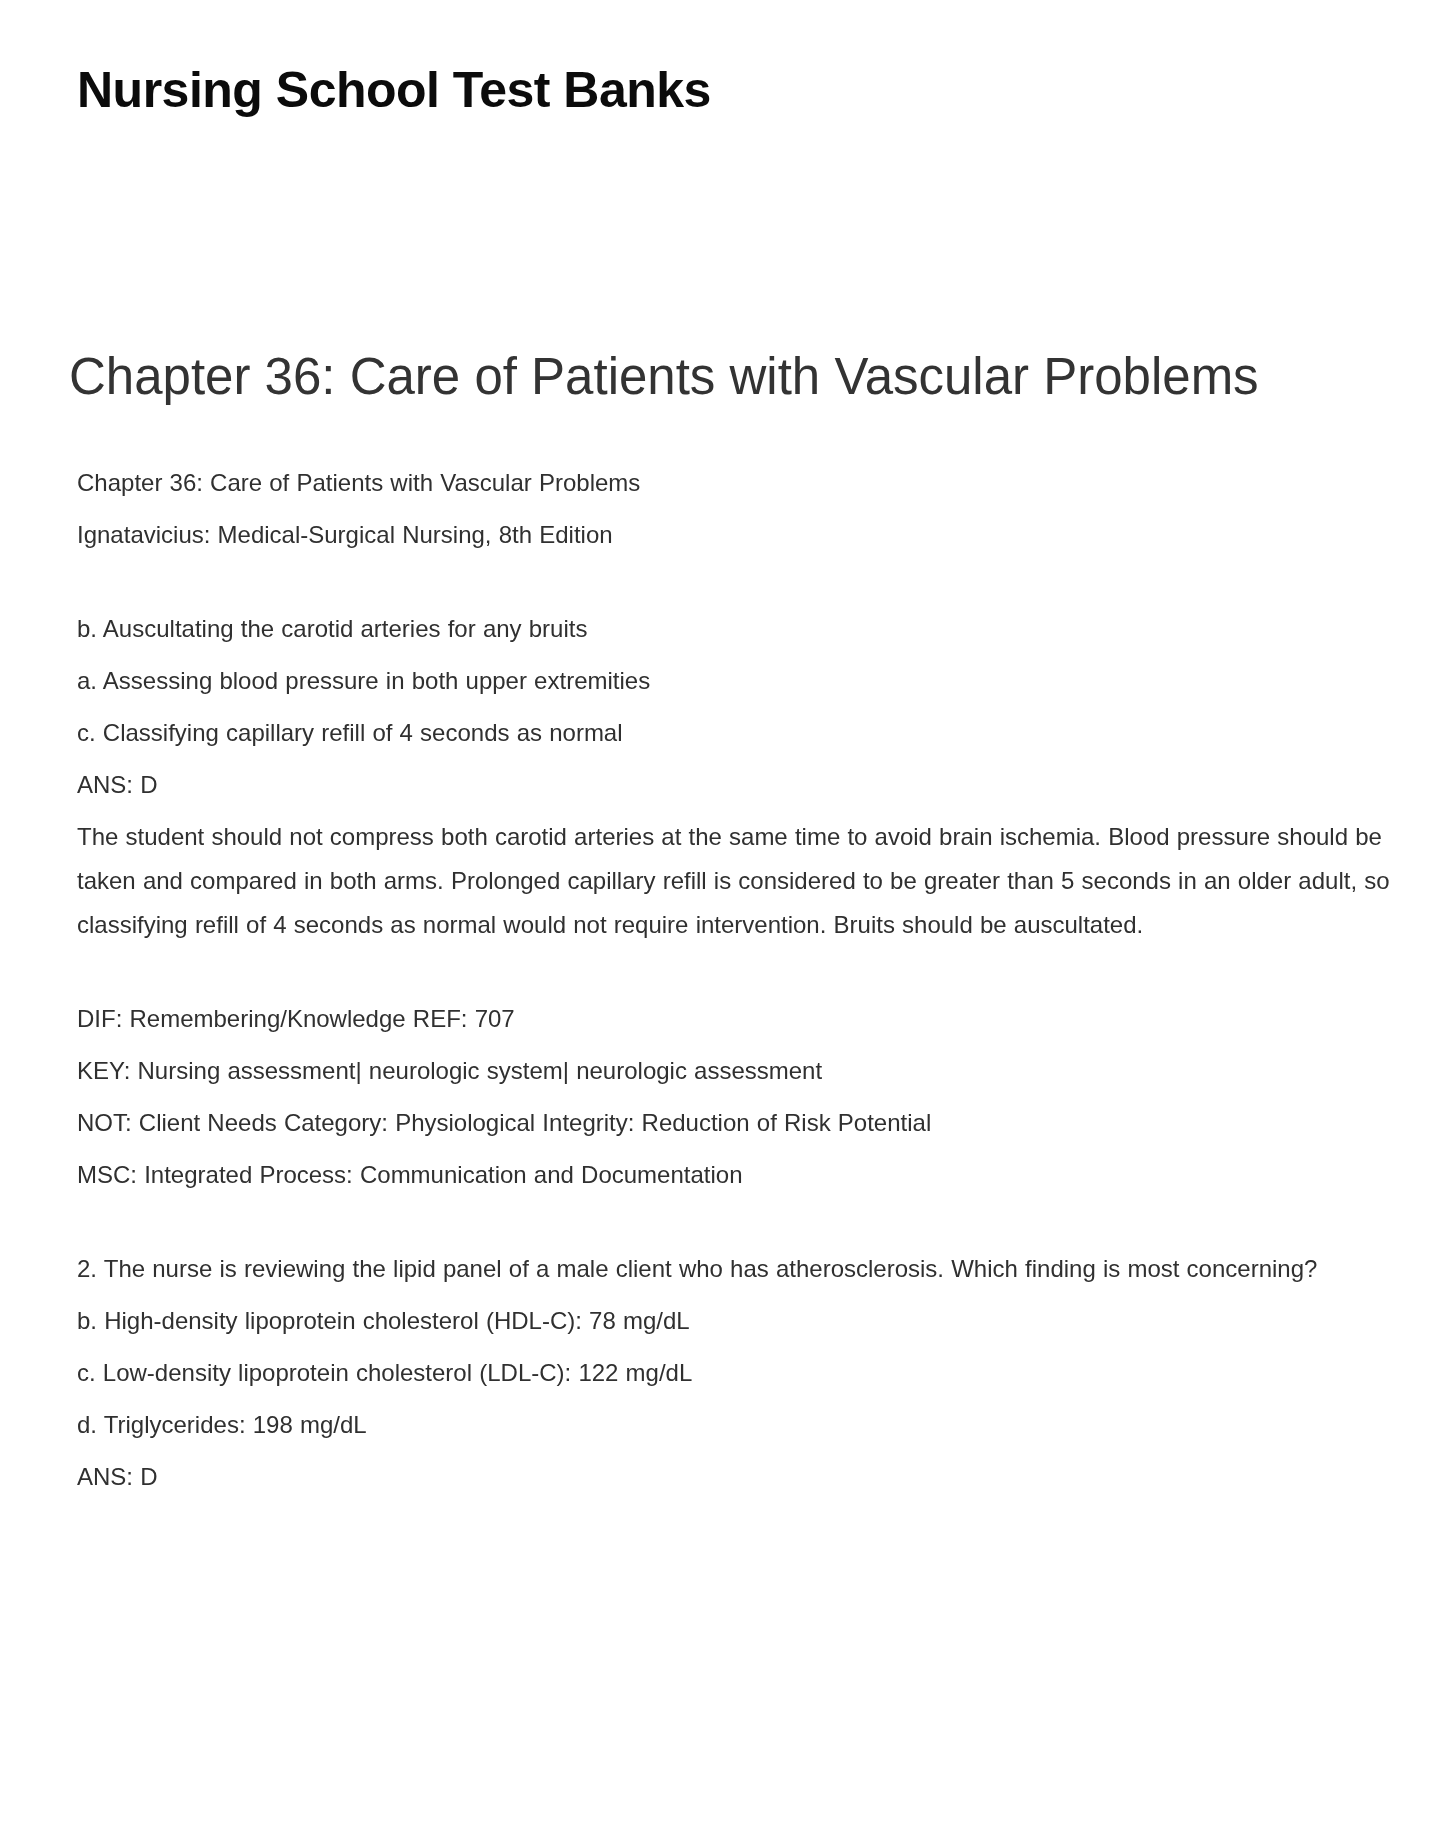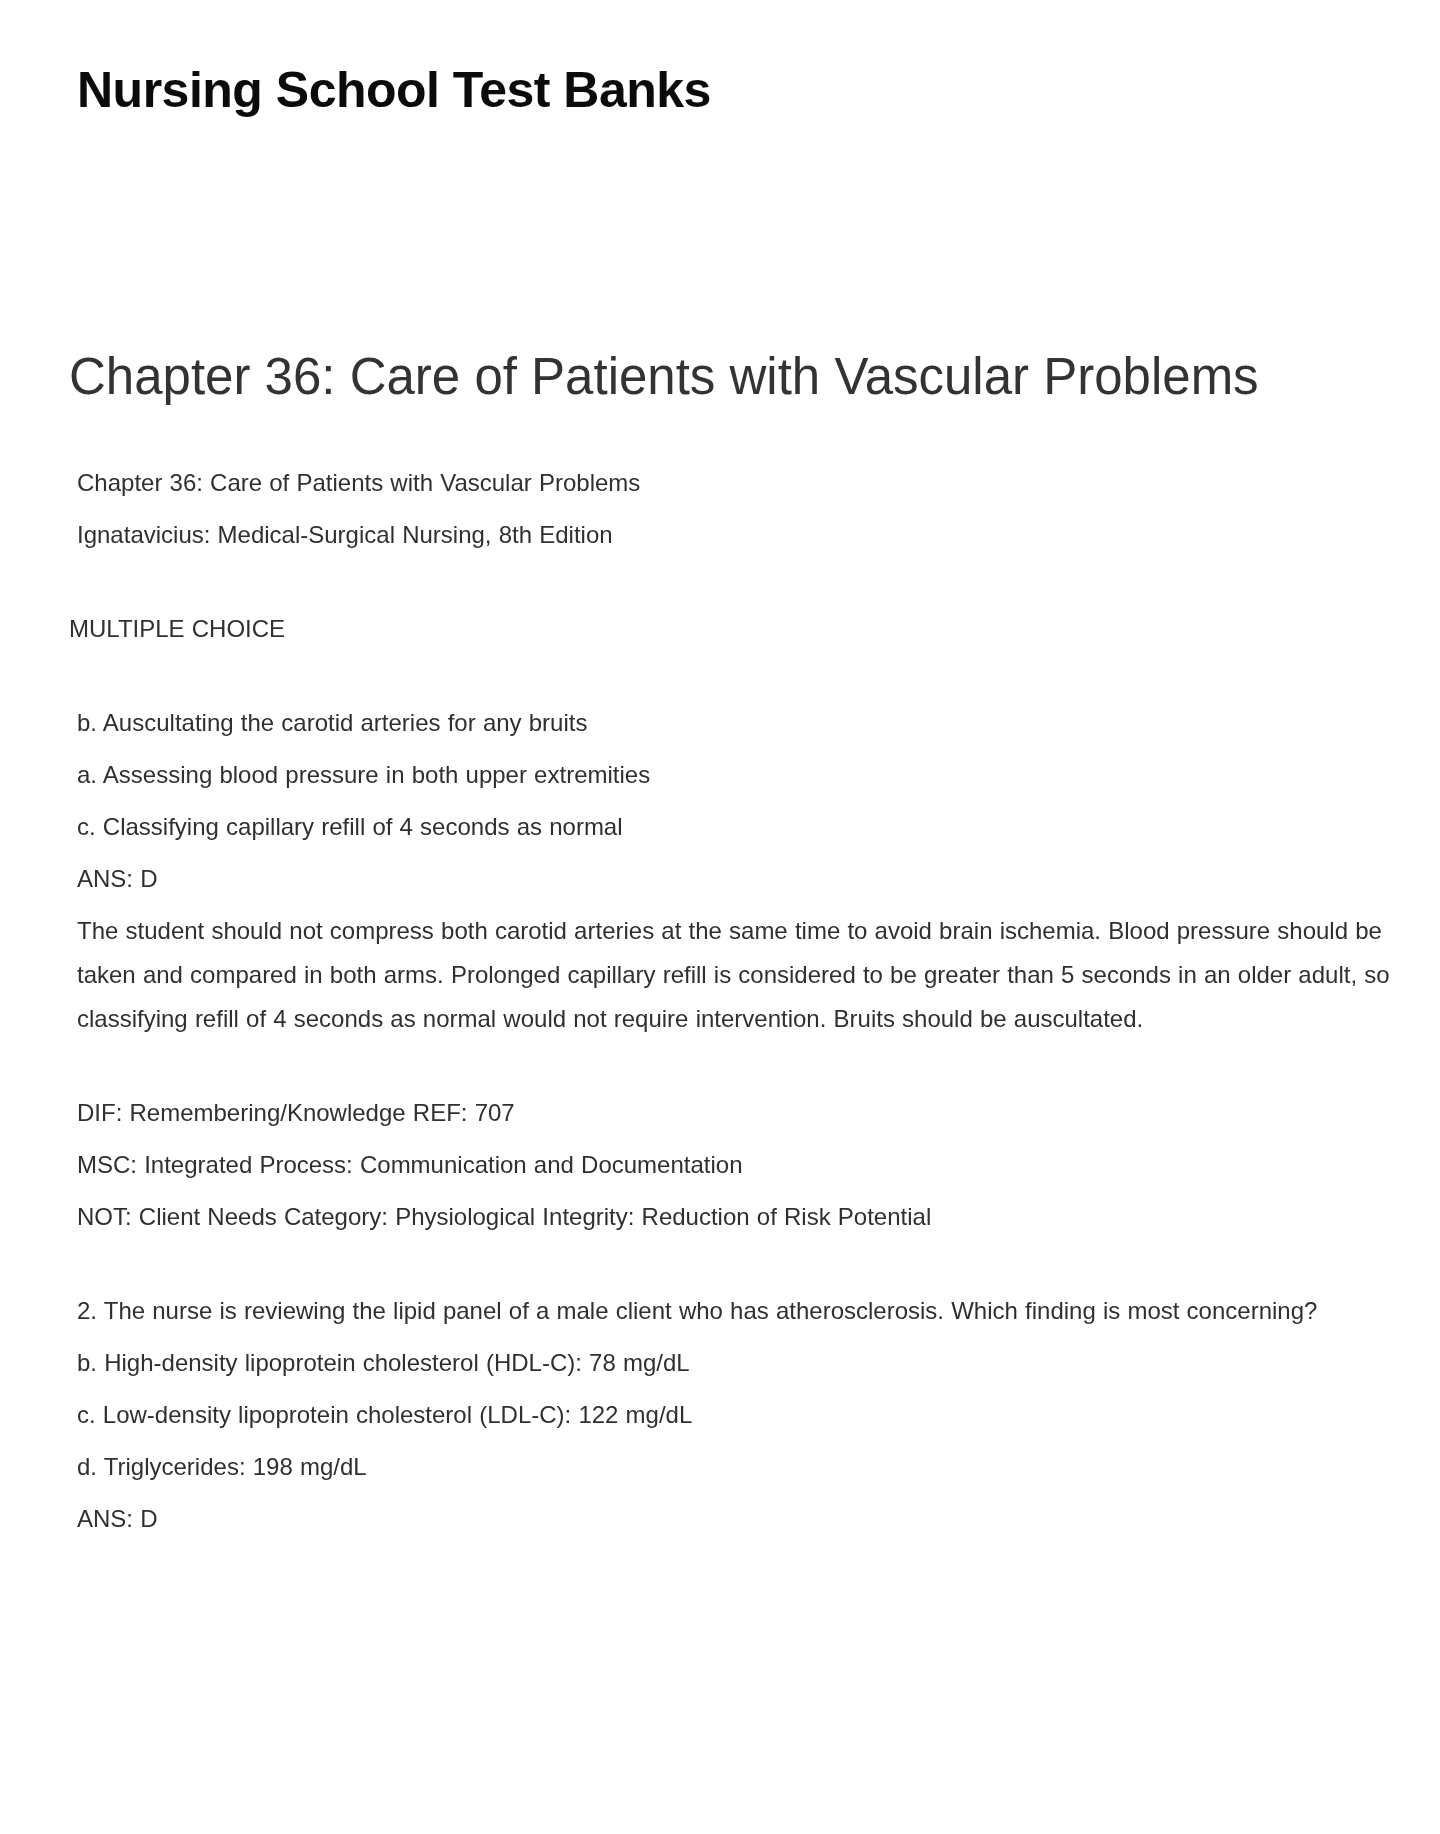--- a/index.html
+++ b/index.html
@@ -48,34 +48,34 @@
 
   <h1 class="site-title">Nursing School Test Banks</h1>
 
   <h2 class="entry-title">Chapter 36: Care of Patients with Vascular Problems</h2>
 
   <p class="block">
     <span class="line">Chapter 36: Care of Patients with Vascular Problems</span>
     <span class="line">Ignatavicius: Medical-Surgical Nursing, 8th Edition</span>
   </p>
 
-  <p class="block">MULTIPLE CHOICE</p>
 
   <div class="block">
     <span class="option">b. Auscultating the carotid arteries for any bruits</span>
     <span class="option">a. Assessing blood pressure in both upper extremities</span>
     <span class="option">c. Classifying capillary refill of 4 seconds as normal</span>
     <span class="answer">ANS: D</span>
     <span class="rationale">The student should not compress both carotid arteries at the same time to avoid brain ischemia. Blood pressure should be taken and compared in both arms. Prolonged capillary refill is considered to be greater than 5 seconds in an older adult, so classifying refill of 4 seconds as normal would not require intervention. Bruits should be auscultated.</span>
   </div>
 
   <div class="block">
     <span class="tag-line">DIF: Remembering/Knowledge REF: 707</span>
+    <span class="tag-line">KEY: Nursing assessment| neurologic system| neurologic assessment</span>
+    <span class="tag-line">NOT: Client Needs Category: Physiological Integrity: Reduction of Risk Potential</span>
     <span class="tag-line">MSC: Integrated Process: Communication and Documentation</span>
-    <span class="tag-line">NOT: Client Needs Category: Physiological Integrity: Reduction of Risk Potential</span>
   </div>
 
   <div class="block">
     <span class="stem">2. The nurse is reviewing the lipid panel of a male client who has atherosclerosis. Which finding is most concerning?</span>
     <span class="option">b. High-density lipoprotein cholesterol (HDL-C): 78 mg/dL</span>
     <span class="option">c. Low-density lipoprotein cholesterol (LDL-C): 122 mg/dL</span>
     <span class="option">d. Triglycerides: 198 mg/dL</span>
     <span class="answer">ANS: D</span>
   </div>
 

